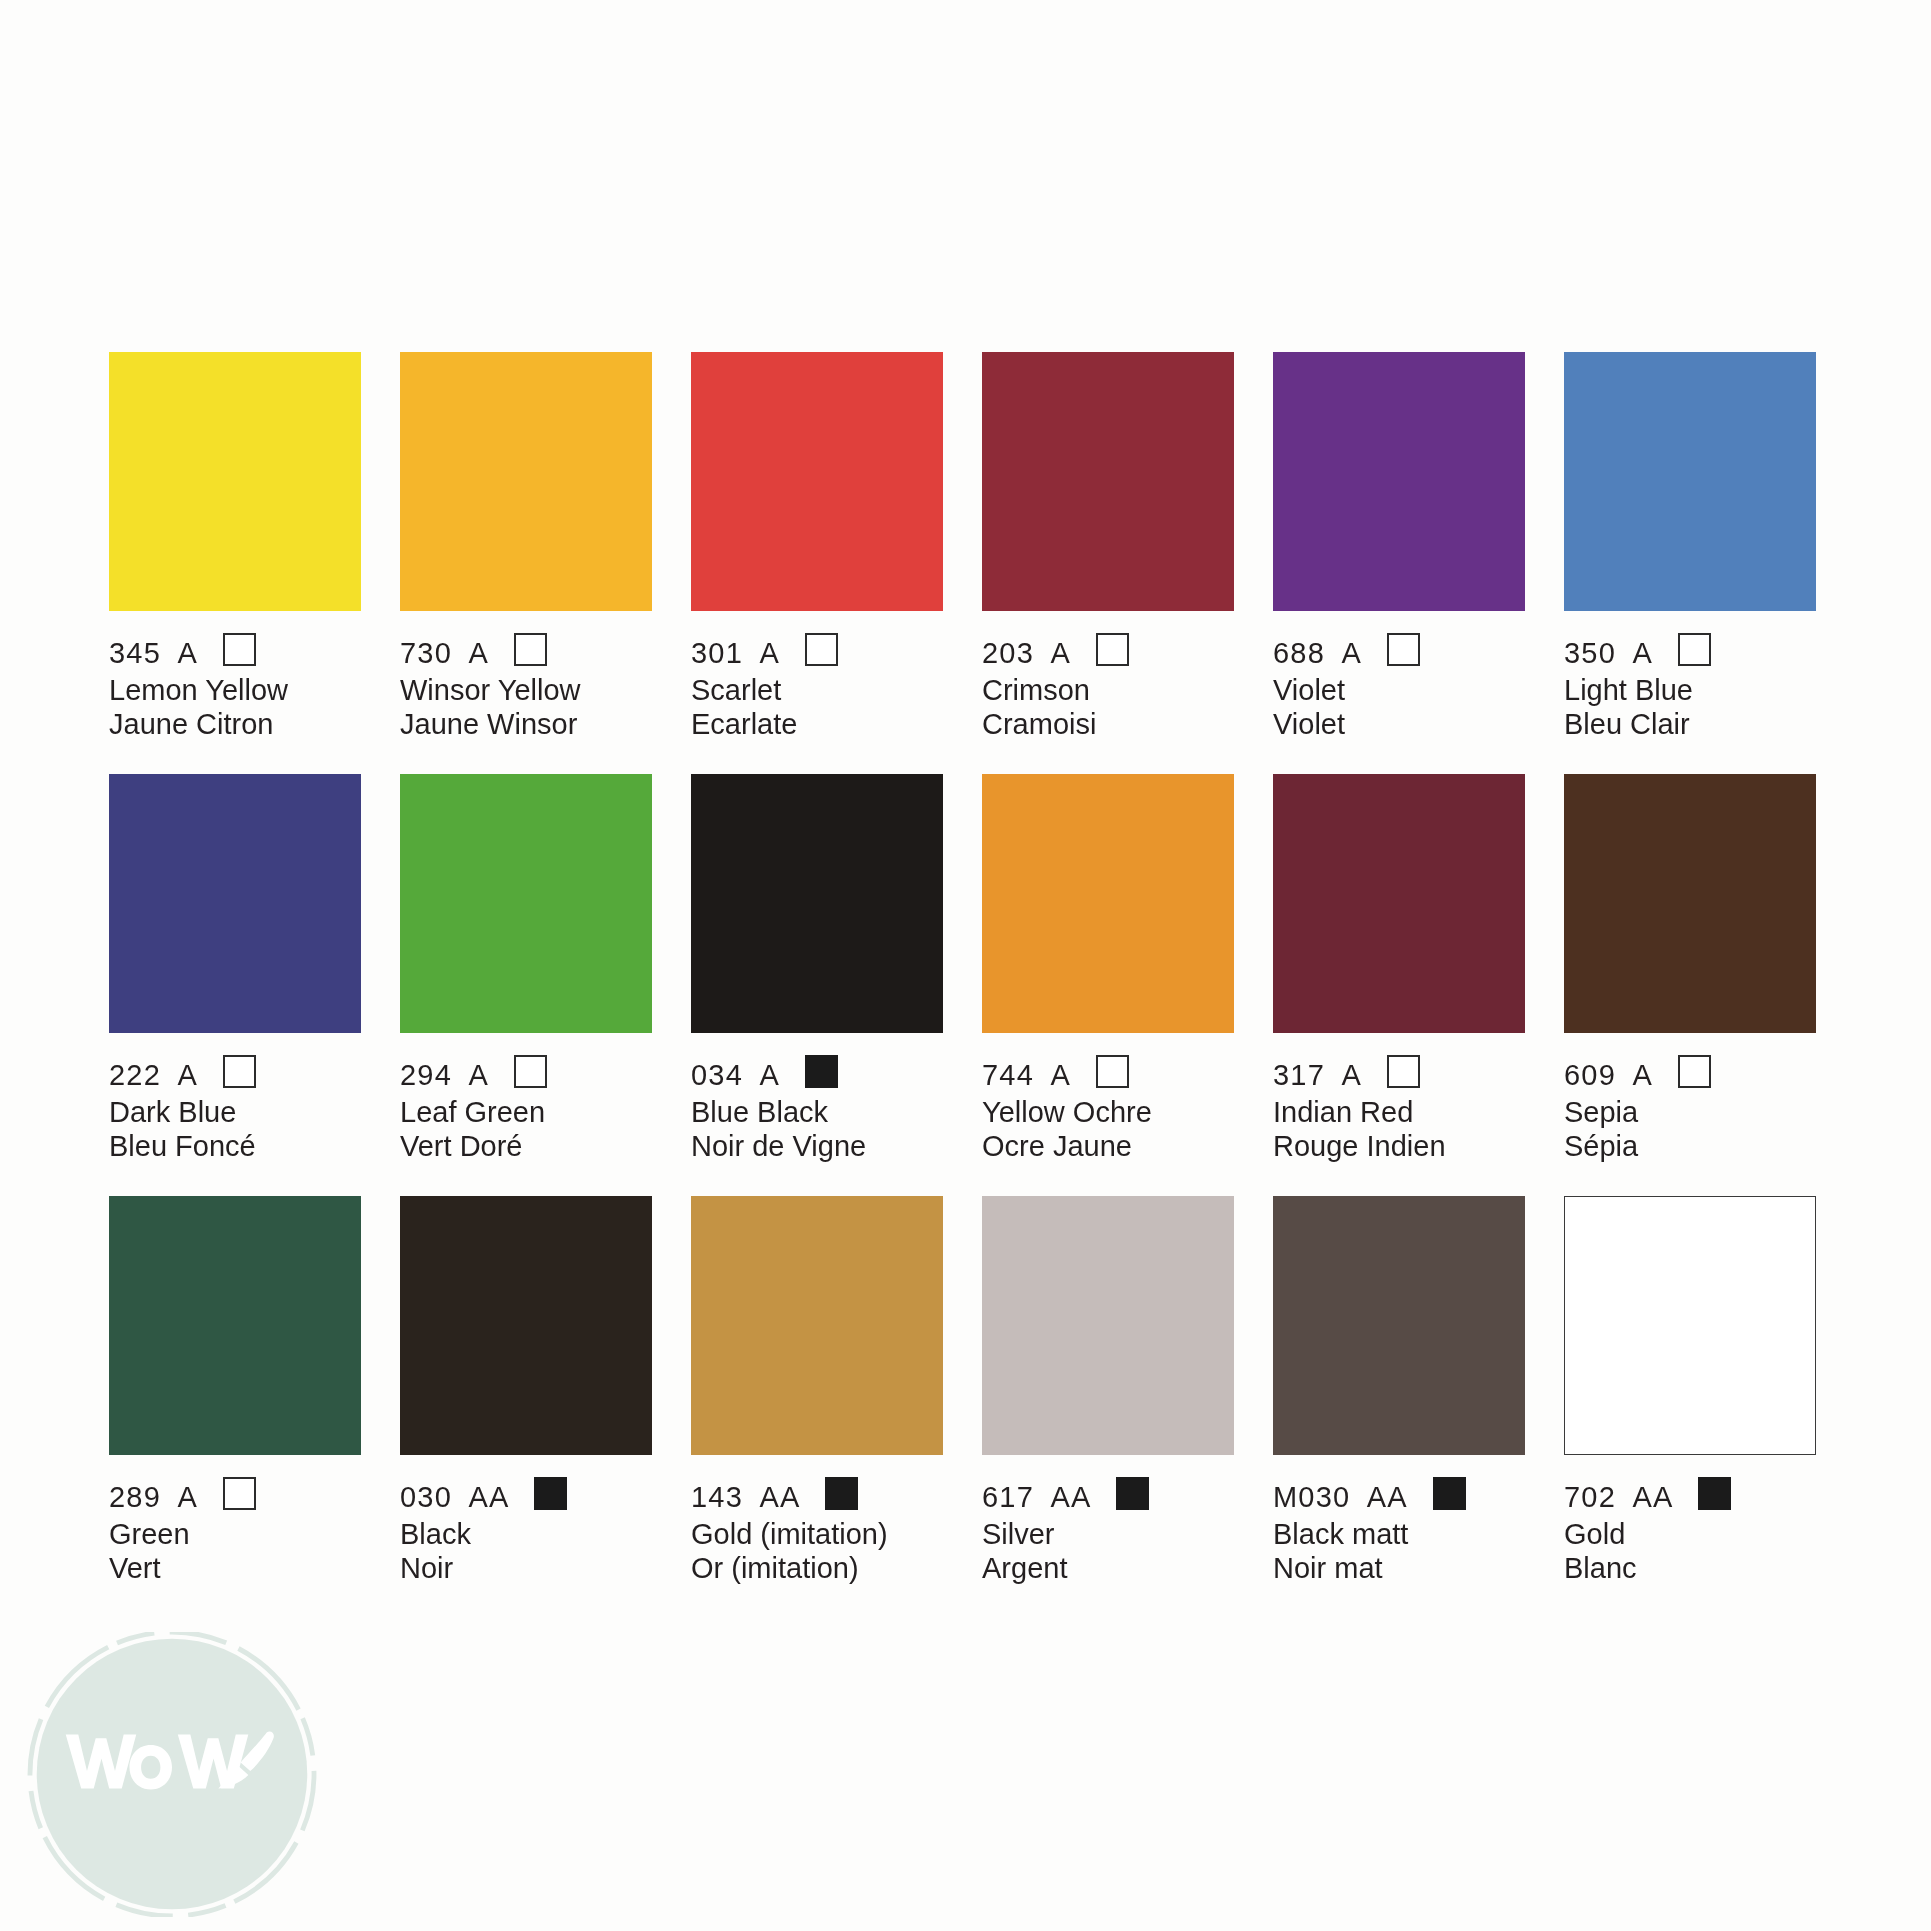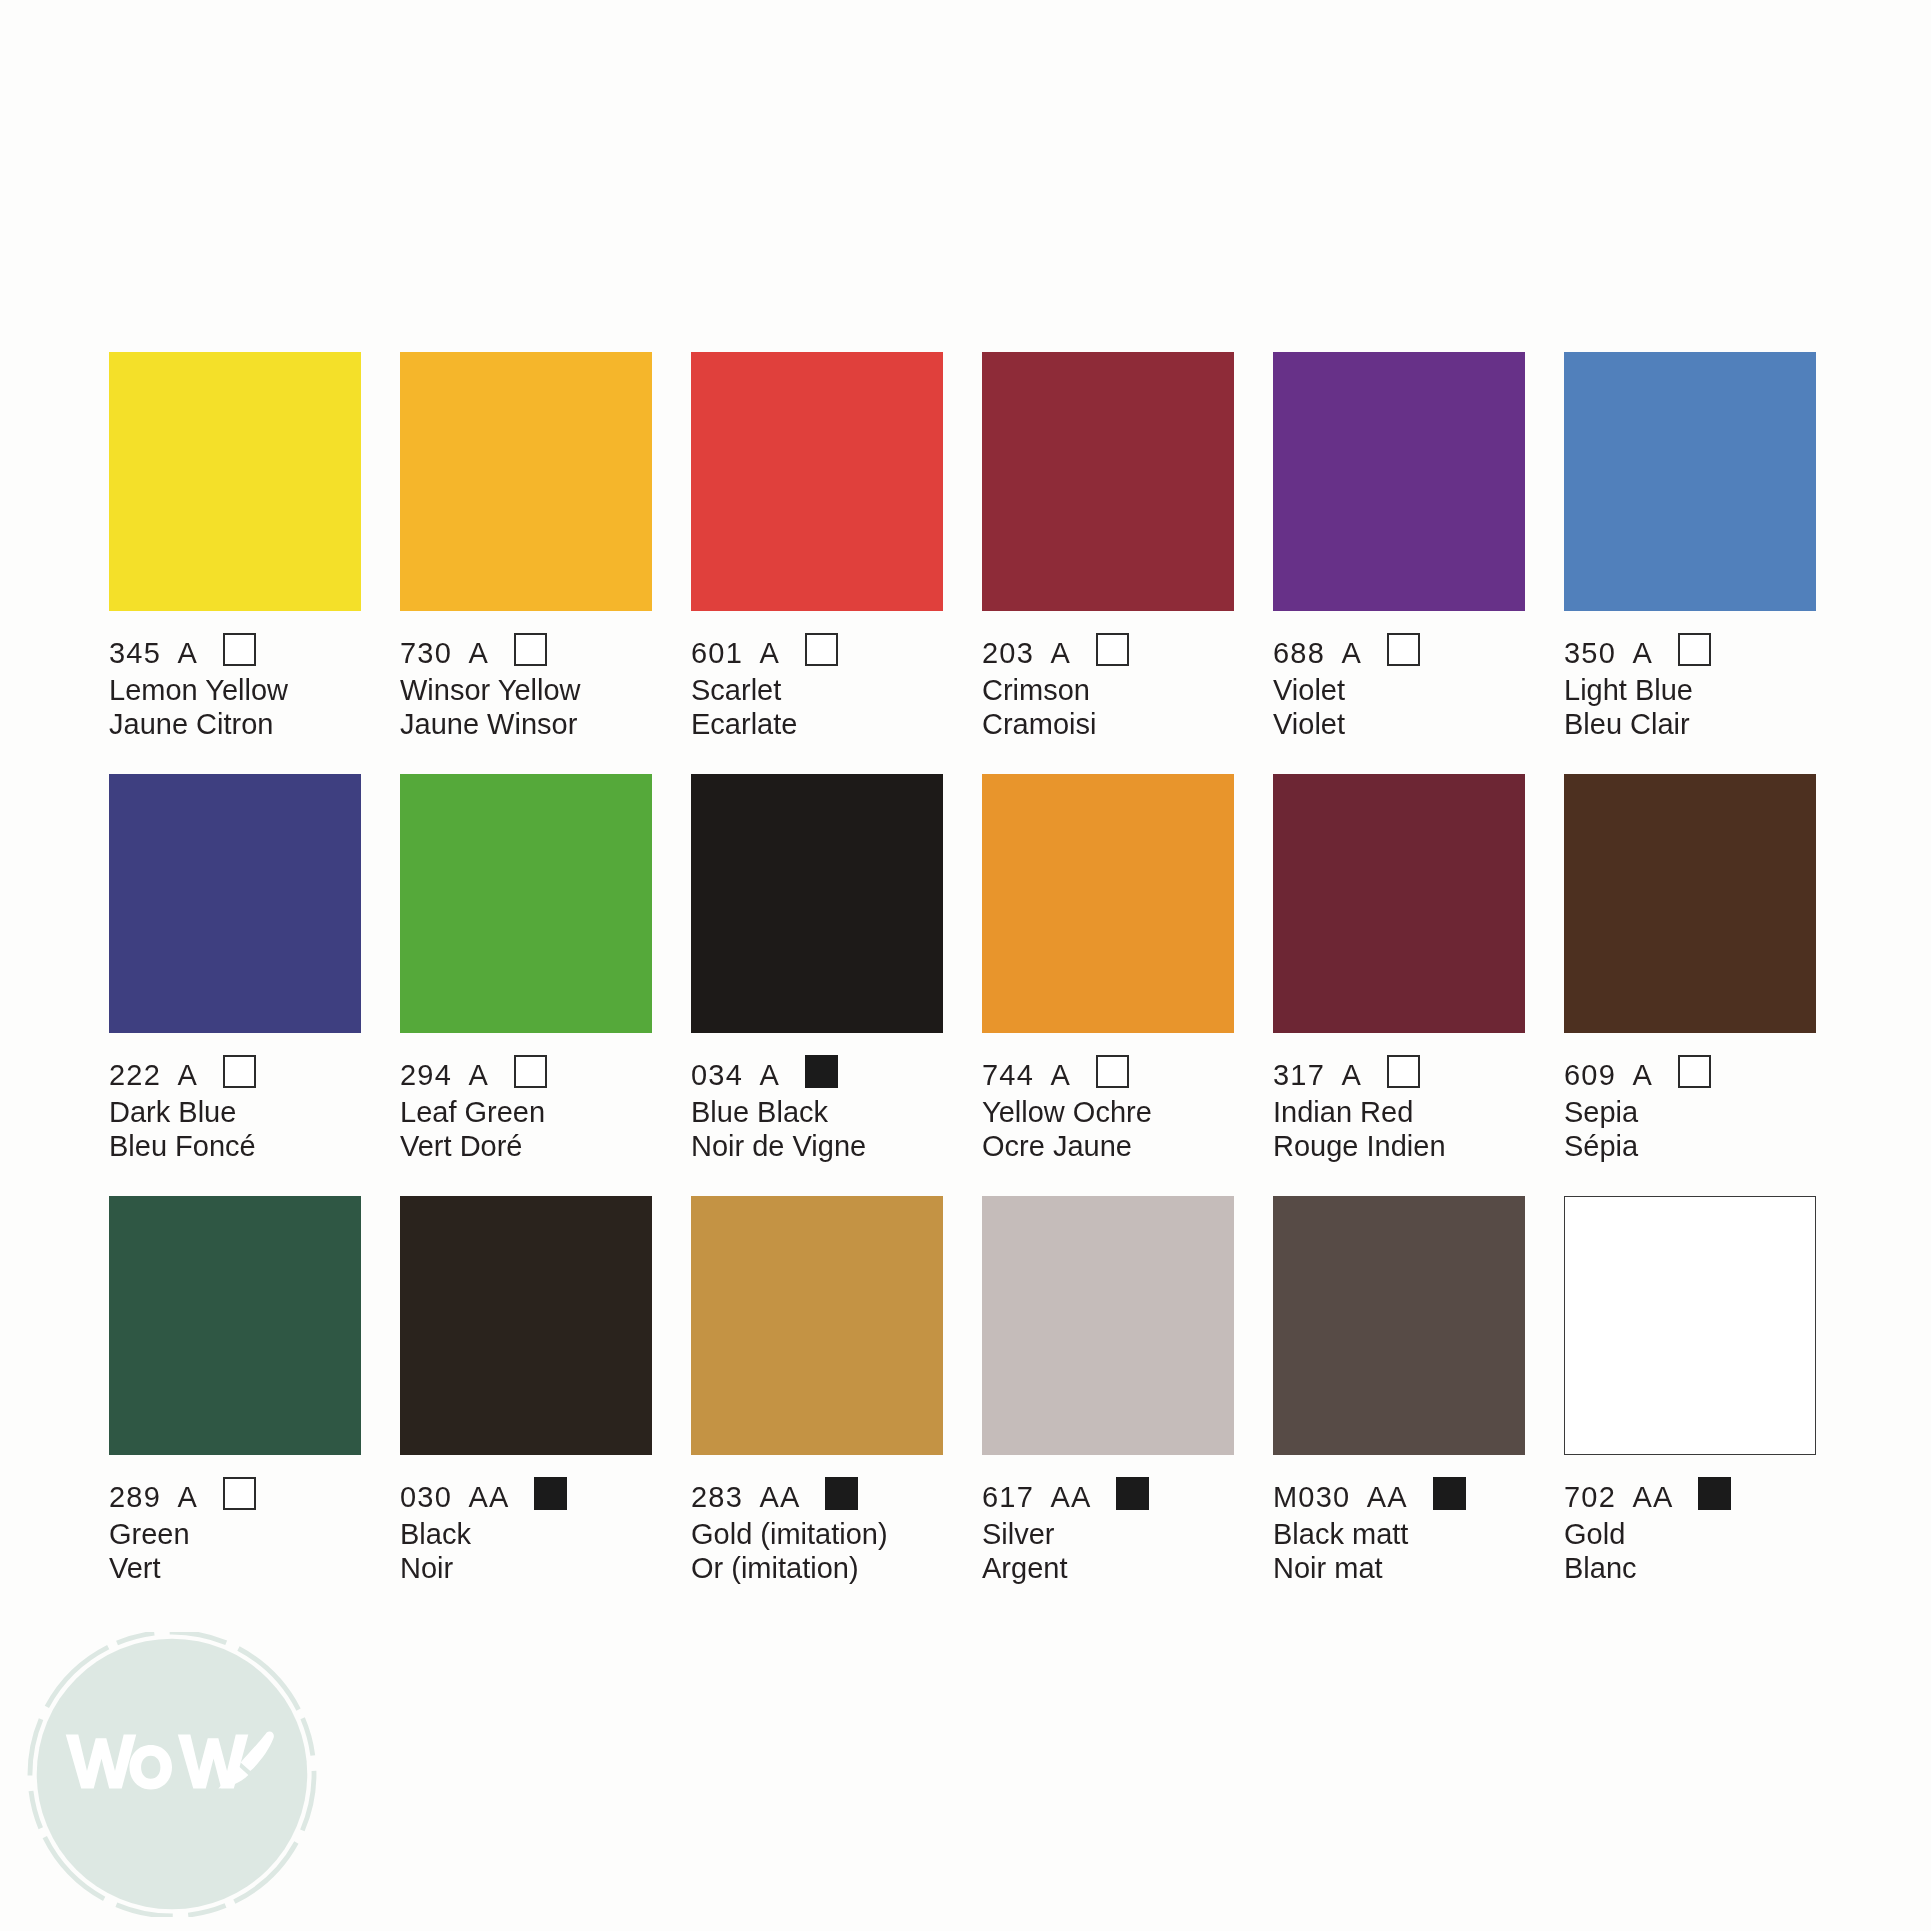--- a/index.html
+++ b/index.html
@@ -138,21 +138,21 @@
               <span class="opacity-box"></span>
             </div>
             <div class="name-en">Winsor Yellow</div>
             <div class="name-fr">Jaune Winsor</div>
           </div>
         </div>
         <div class="cell">
           <div class="swatch" style="background: rgb(224, 64, 60);"></div>
           <div class="meta">
             <div class="codeline">
-              <span class="code">601</span>
+              <span class="code">301</span>
               <span class="series">A</span>
               <span class="opacity-box"></span>
             </div>
             <div class="name-en">Scarlet</div>
             <div class="name-fr">Ecarlate</div>
           </div>
         </div>
         <div class="cell">
           <div class="swatch" style="background: rgb(142, 43, 56);"></div>
           <div class="meta">
@@ -286,21 +286,21 @@
               <span class="opacity-box filled"></span>
             </div>
             <div class="name-en">Black</div>
             <div class="name-fr">Noir</div>
           </div>
         </div>
         <div class="cell">
           <div class="swatch" style="background: rgb(196, 147, 68);"></div>
           <div class="meta">
             <div class="codeline">
-              <span class="code">283</span>
+              <span class="code">143</span>
               <span class="series">AA</span>
               <span class="opacity-box filled"></span>
             </div>
             <div class="name-en">Gold (imitation)</div>
             <div class="name-fr">Or (imitation)</div>
           </div>
         </div>
         <div class="cell">
           <div class="swatch" style="background: rgb(197, 188, 186);"></div>
           <div class="meta">

